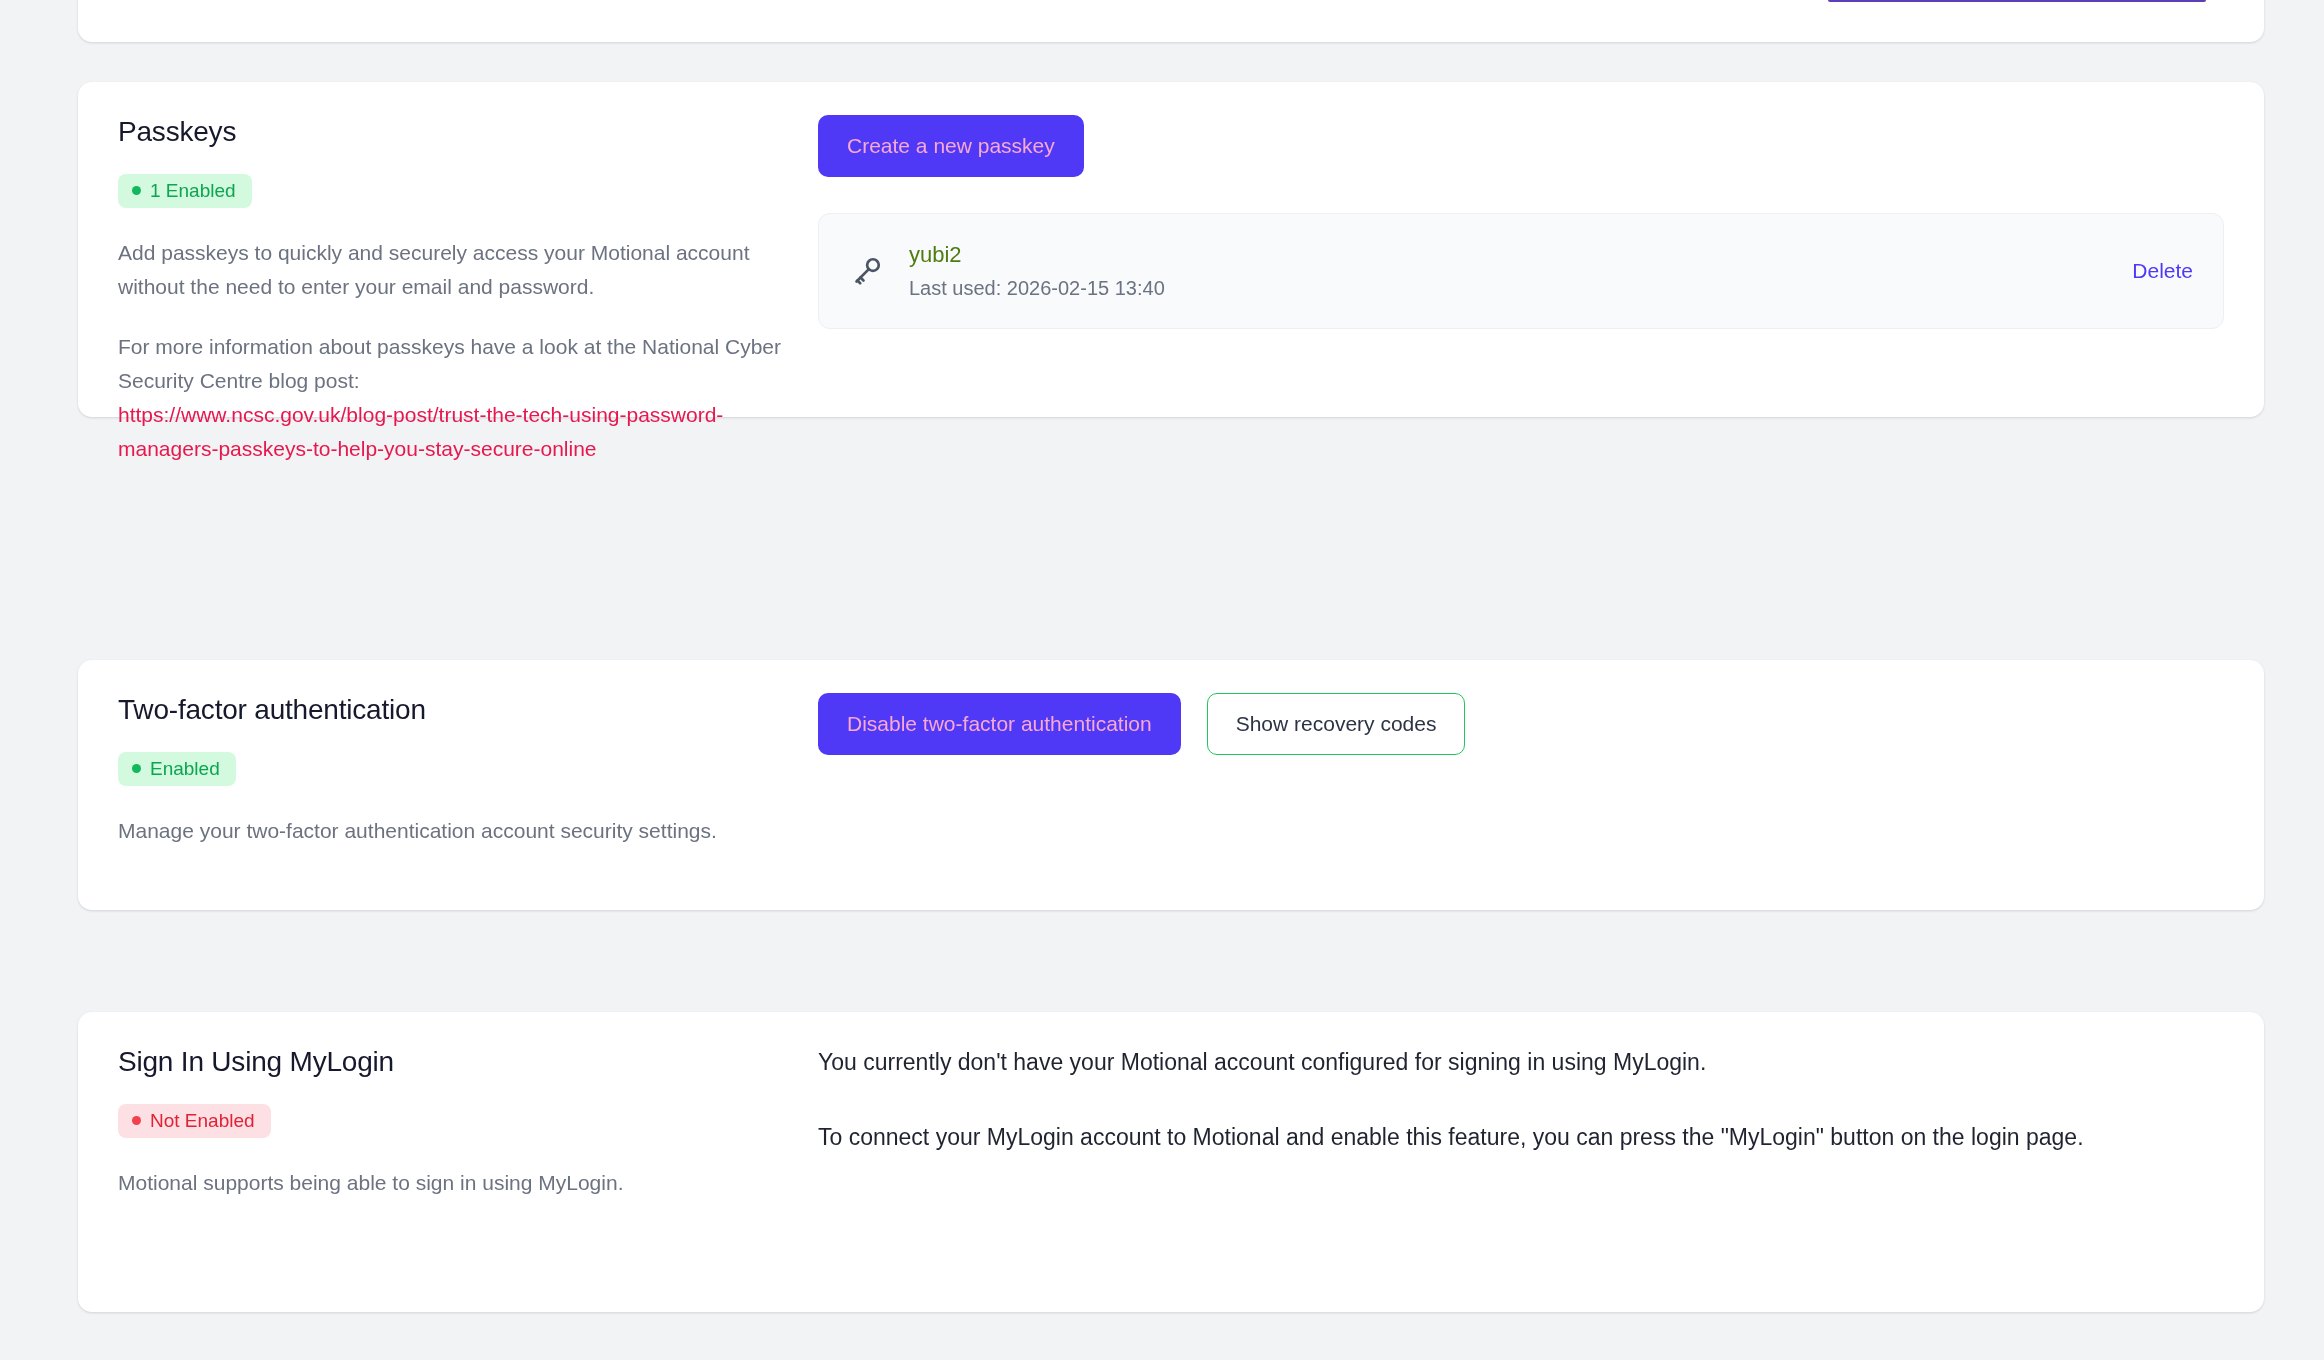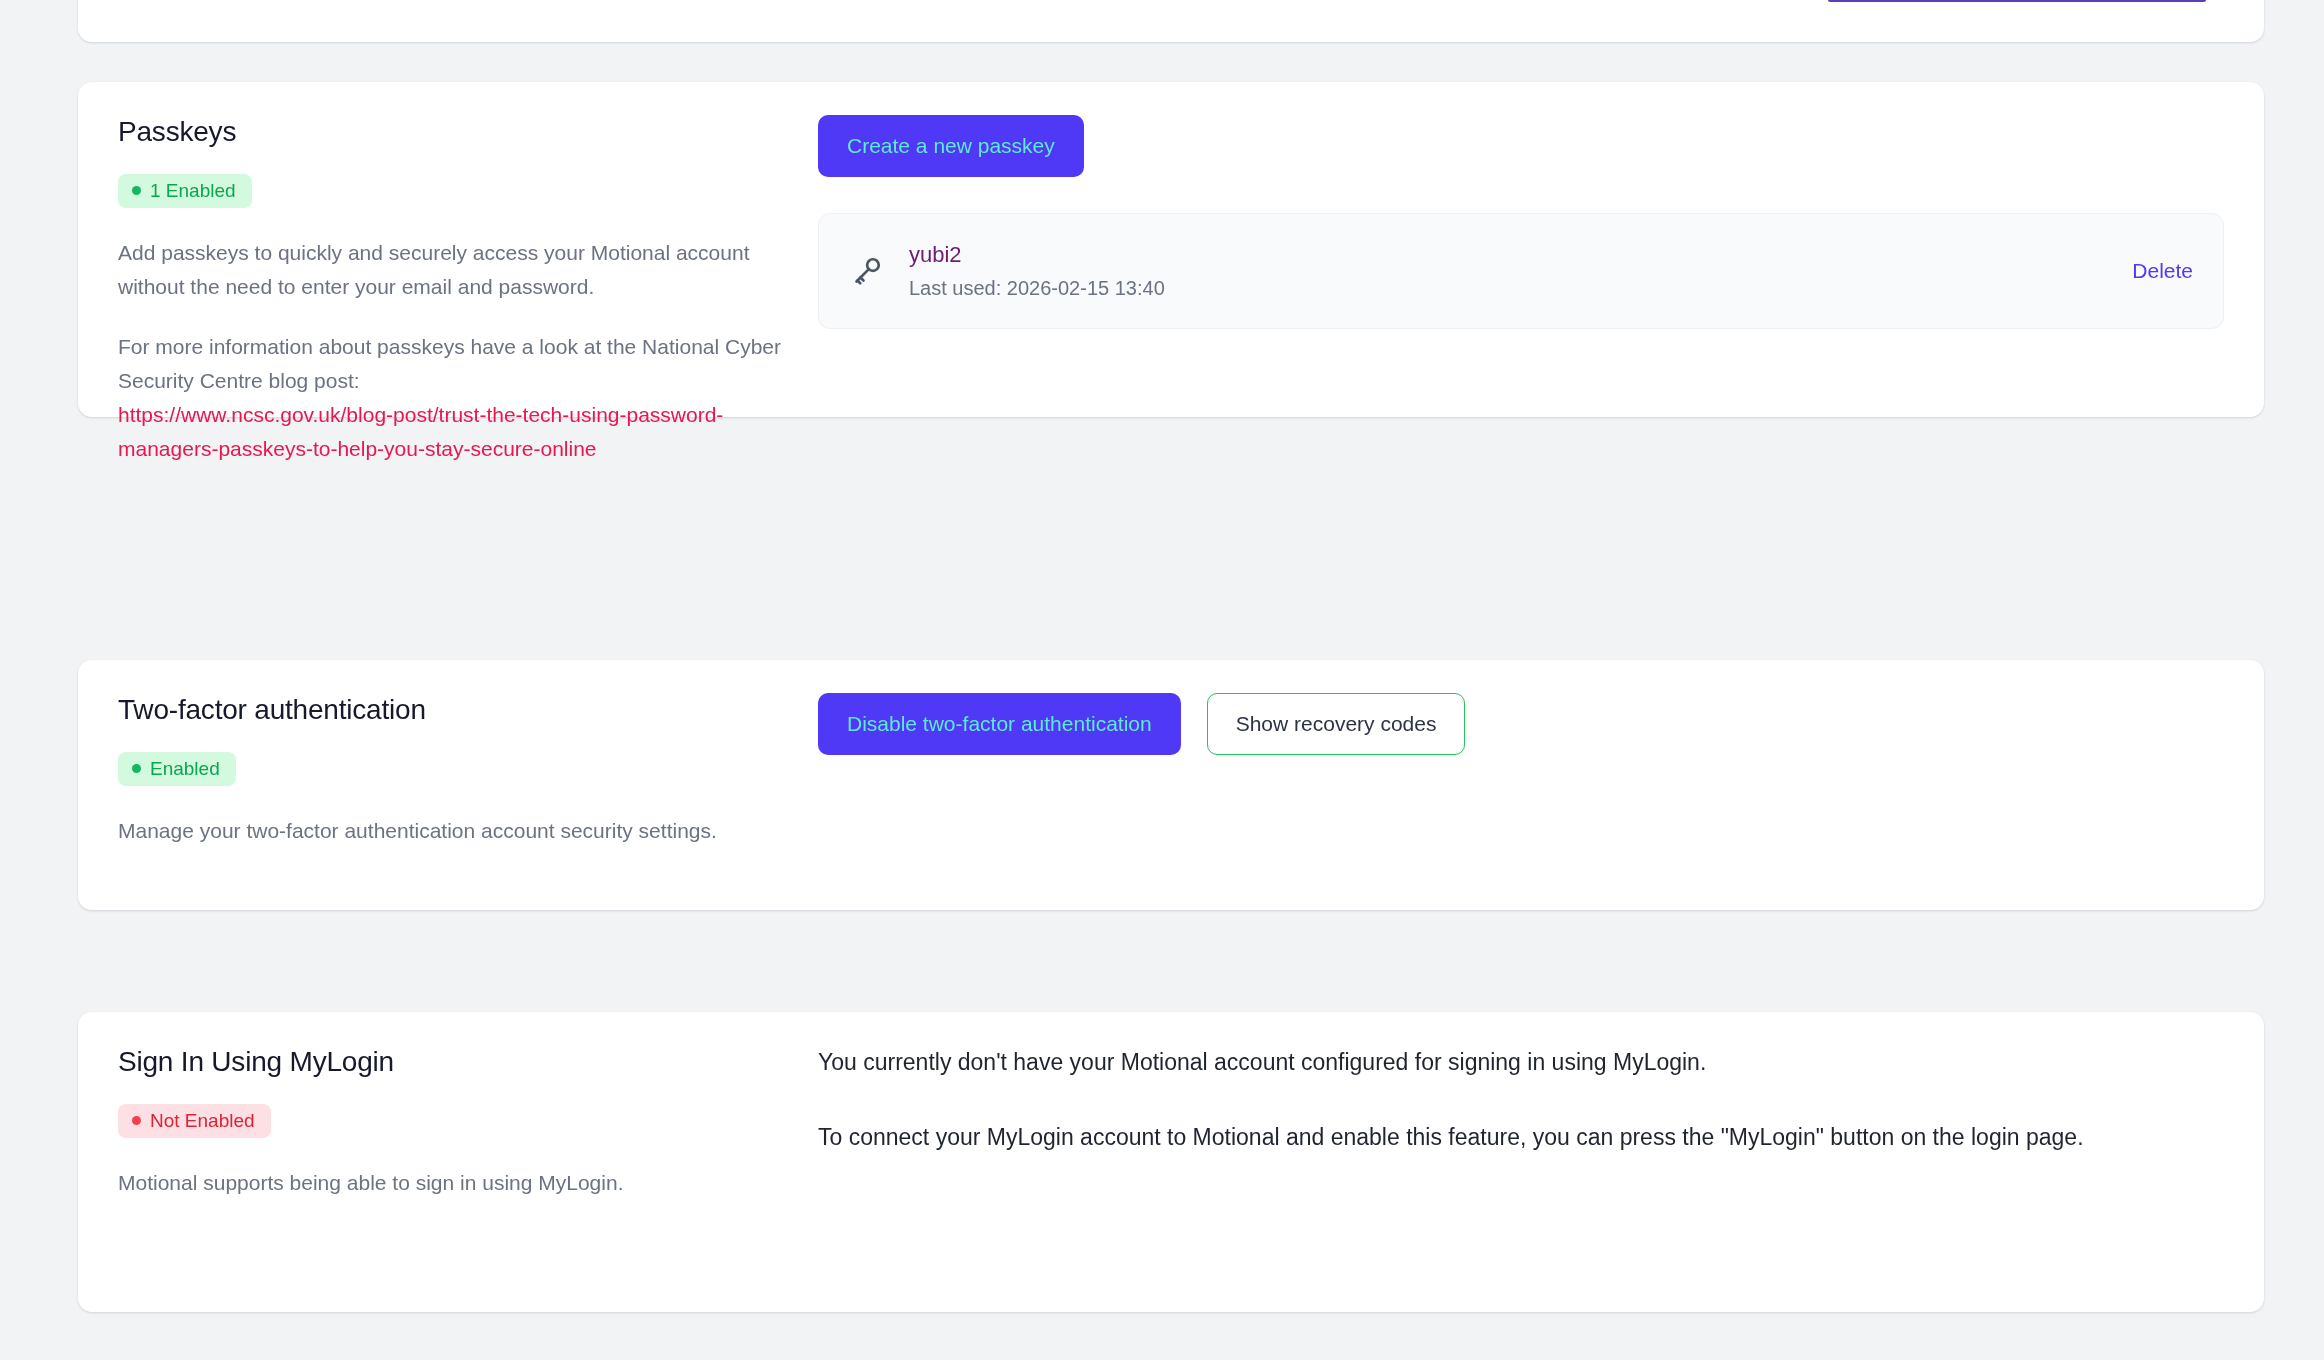--- a/index.html
+++ b/index.html
@@ -120,21 +120,21 @@
     padding: 0 28px;
     border-radius: 10px;
     font-size: 21px;
     font-family: "Liberation Sans", sans-serif;
     border: 1px solid transparent;
     cursor: pointer;
     white-space: nowrap;
   }
   .btn-primary {
     background: #4f39f6;
-    color: #5eead4;
+    color: #f9a8d4;
   }
   .btn-secondary {
     background: #ffffff;
     color: #2c3344;
     border: 1px solid #22c55e;
   }
   .btn-row { display: flex; gap: 26px; align-items: flex-start; }
 
   
   .passkey-list { margin-top: 36px; }
@@ -150,21 +150,21 @@
   .key-icon {
     flex: 0 0 auto;
     width: 36px; height: 36px;
     margin-right: 24px;
     color: #4b5563;
     display: flex; align-items: center; justify-content: center;
   }
   .passkey-meta { flex: 1 1 auto; }
   .passkey-name {
     font-size: 22px;
-    color: #701a75;
+    color: #4d7c0f;
     line-height: 1.3;
   }
   .passkey-sub {
     margin-top: 6px;
     font-size: 20px;
     color: #6b7280;
     line-height: 1.3;
   }
   .delete-link {
     flex: 0 0 auto;

